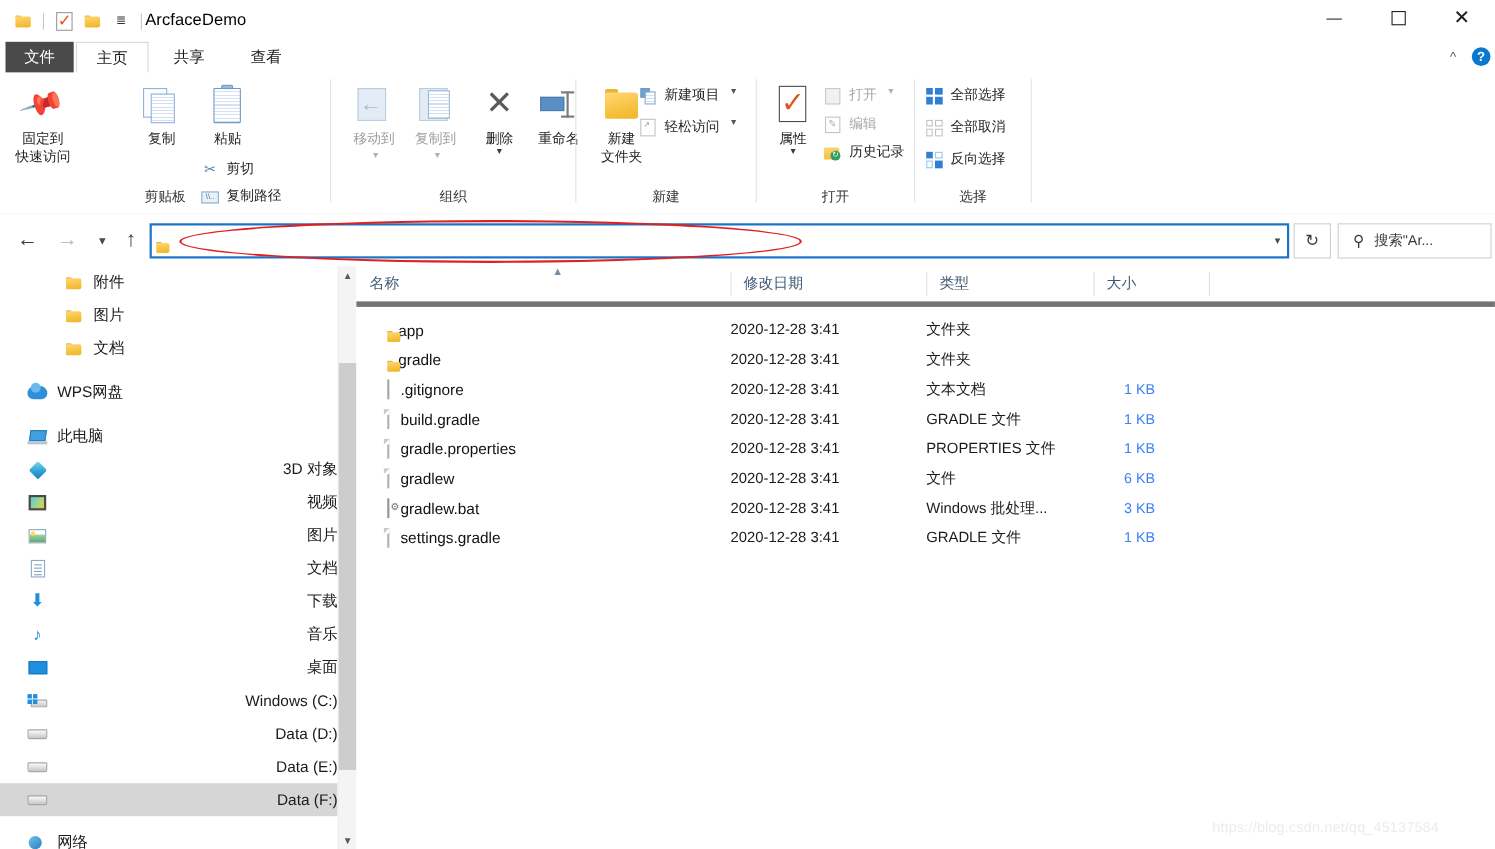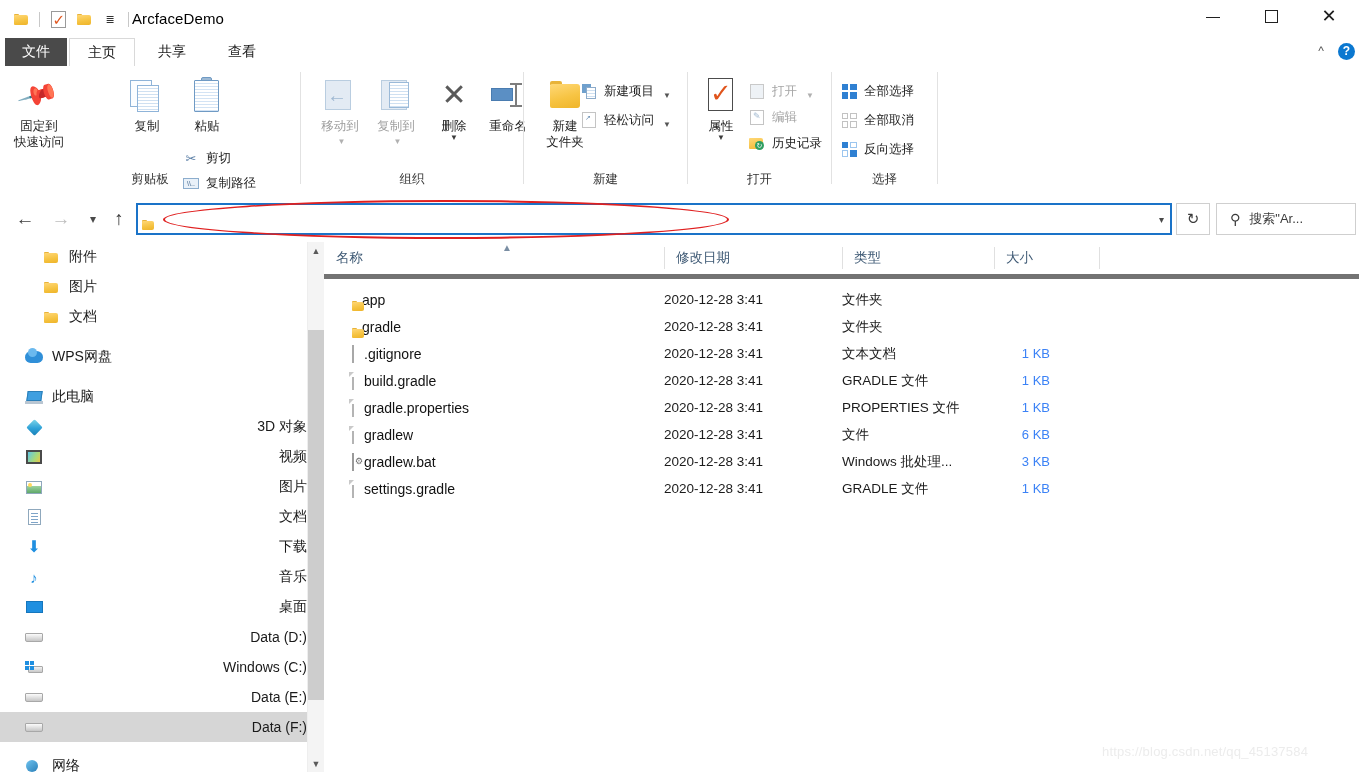--- a/index.html
+++ b/index.html
@@ -100,21 +100,21 @@
     position: absolute; top: 6px; width: 1px; height: 112px; background: #e2e2e2;
   }
   .big-btn {
     position: absolute; top: 6px; width: 62px;
     display: flex; flex-direction: column; align-items: center;
     font-size: 12.5px; color: #1d1d1d; line-height: 16px; text-align: center;
   }
   .big-btn .glyph { height: 46px; display:flex; align-items:center; justify-content:center; }
   .big-btn.dim { color: #9d9d9d; }
   .small-btn {
-    position: absolute; display: flex; align-items: flex-end; gap: 6px;
+    position: absolute; display: flex; align-items: flex-start; gap: 6px;
     font-size: 12.5px; color: #1d1d1d; height: 22px;
   }
   .small-btn.dim { color: #a5a5a5; }
   .small-btn .sglyph { width: 18px; height: 18px; display:flex; align-items:center; justify-content:center; }
   .caret { font-size: 8px; color: #555; margin-left: 3px; }
   .caret-dim { font-size: 8px; color: #b0b0b0; margin-left: 3px; }
   .caret-down-big { font-size: 8px; color: #3b3b3b; line-height: 7px; }
 
   
   .pin-g { font-size: 27px; color: #5b5b5b; transform: rotate(28deg); }
@@ -230,21 +230,21 @@
     position: absolute; left: 0; top: 0; width: 307px; height: 530px;
     background: #fff; overflow: hidden;
   }
   .tree-item {
     position: relative; height: 30px; display: flex; align-items: center;
     font-size: 14px; color: #1a1a1a; white-space: nowrap;
   }
   .tree-item.sel-gray { background: #d6d6d6; }
   .tree-ico { width: 22px; display:flex; align-items:center; justify-content:center; margin-right: 7px; }
 
-  .ti-indent2 { padding-left: 40px; }
+  .ti-indent2 { padding-left: 56px; }
   .ti-indent1 { padding-left: 23px; justify-content: space-between; }
   .ti-indent0 { padding-left: 23px; }
 
   
   .sb-scroll {
     position: absolute; left: 307px; top: 0; width: 16px; height: 530px;
     background: #f4f4f4; border-left: 1px solid #eee;
   }
   .sb-up, .sb-down {
     position: absolute; left: 0; width: 16px; height: 17px;
@@ -679,37 +679,37 @@
       <span>音乐</span>
     </div>
     <div class="tree-item ti-indent1">
       <span class="tree-ico">
         <span style="display:inline-block;width:17px;height:12px;background:#1f8fe0;border:1px solid #1576bd;box-sizing:border-box;"></span>
       </span>
       <span>桌面</span>
     </div>
     <div class="tree-item ti-indent1">
       <span class="tree-ico">
-        <span style="display:inline-block;width:18px;height:9px;background:linear-gradient(#fbfbfb,#c6c6c6);border:1px solid #a8a8a8;box-sizing:border-box;border-radius:1px 1px 2px 2px;"></span>
-      </span>
-      <span>Data (D:)</span>
-    </div>
-    <div class="tree-item ti-indent1">
-      <span class="tree-ico">
         <span style="display:inline-block;width:18px;height:13px;position:relative;">
           <span style="position:absolute;left:3px;top:5px;width:15px;height:7px;background:linear-gradient(#f2f2f2,#c9c9c9);border:1px solid #a8a8a8;box-sizing:border-box;border-radius:1px;"></span>
           <span style="position:absolute;left:0;top:0;width:9px;height:9px;display:grid;grid-template-columns:1fr 1fr;grid-template-rows:1fr 1fr;gap:1px;">
             <i style="background:#1f8fe0;"></i>
               <i style="background:#1f8fe0;"></i>
               <i style="background:#1f8fe0;"></i>
               <i style="background:#1f8fe0;"></i>
           </span>
         </span>
       </span>
       <span>Windows (C:)</span>
+    </div>
+    <div class="tree-item ti-indent1">
+      <span class="tree-ico">
+        <span style="display:inline-block;width:18px;height:9px;background:linear-gradient(#fbfbfb,#c6c6c6);border:1px solid #a8a8a8;box-sizing:border-box;border-radius:1px 1px 2px 2px;"></span>
+      </span>
+      <span>Data (D:)</span>
     </div>
     <div class="tree-item ti-indent1">
       <span class="tree-ico">
         <span style="display:inline-block;width:18px;height:9px;background:linear-gradient(#fbfbfb,#c6c6c6);border:1px solid #a8a8a8;box-sizing:border-box;border-radius:1px 1px 2px 2px;"></span>
       </span>
       <span>Data (E:)</span>
     </div>
     <div class="tree-item ti-indent1 sel-gray">
       <span class="tree-ico">
         <span style="display:inline-block;width:18px;height:9px;background:linear-gradient(#fbfbfb,#c6c6c6);border:1px solid #a8a8a8;box-sizing:border-box;border-radius:1px 1px 2px 2px;"></span>

